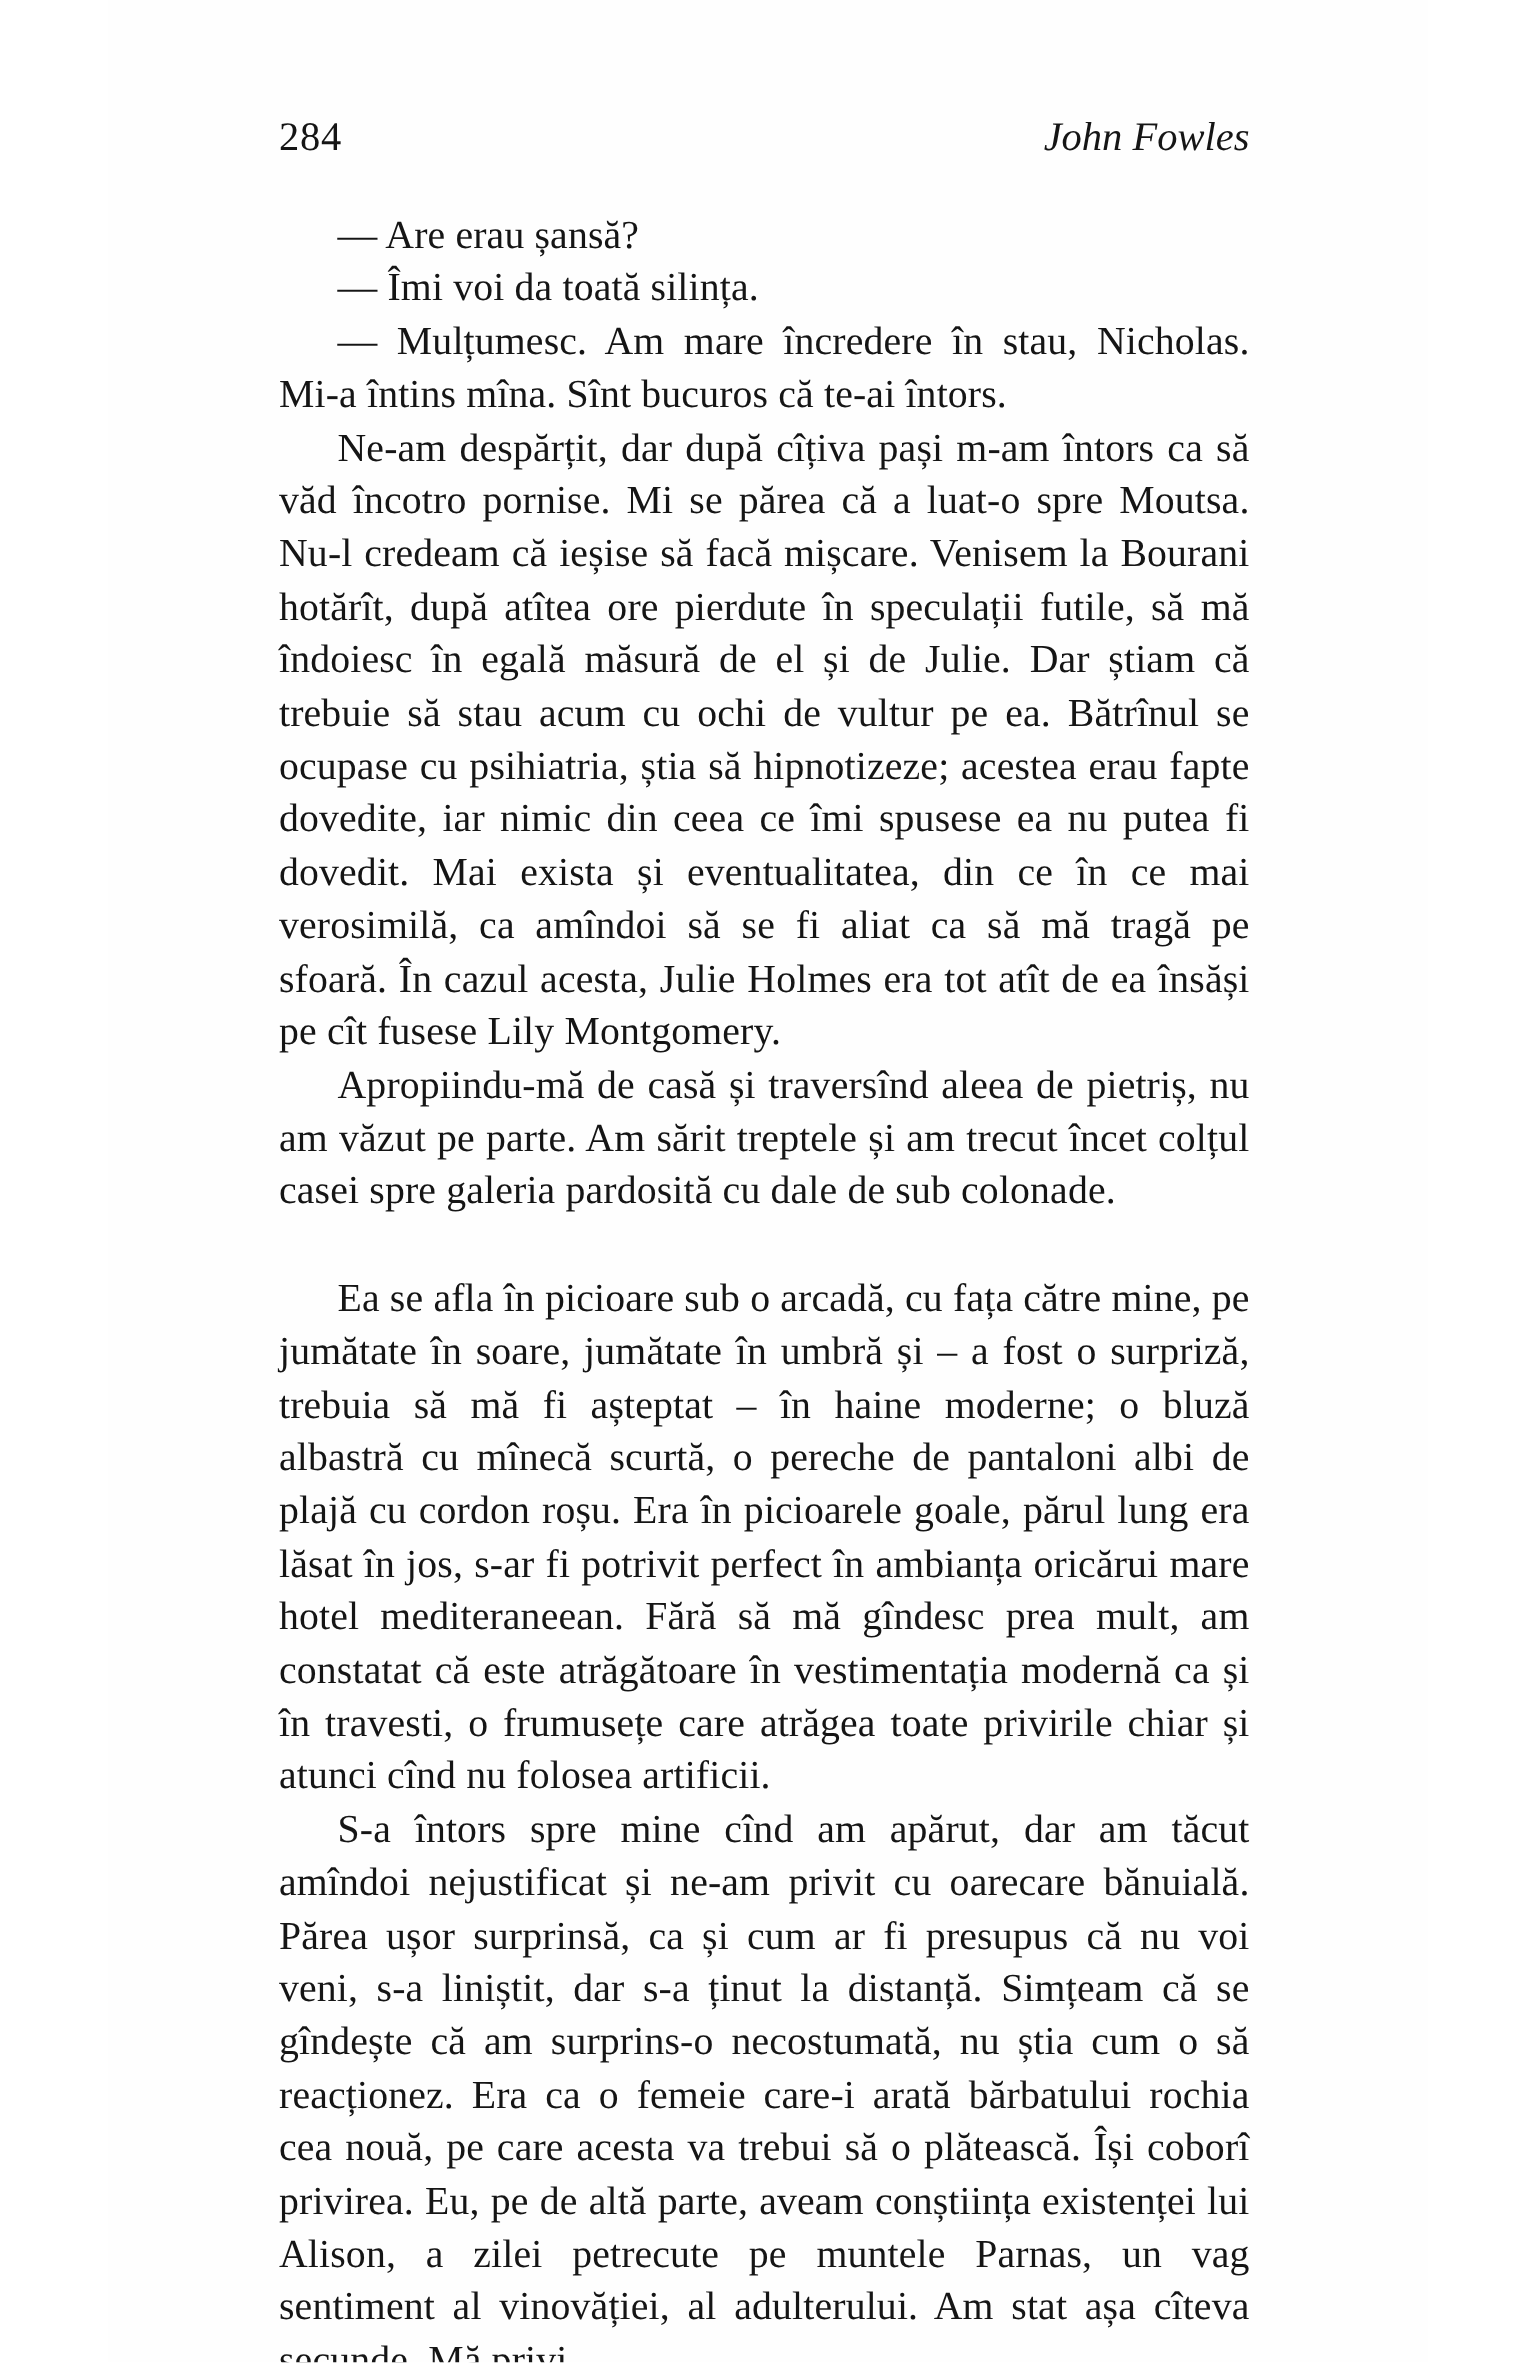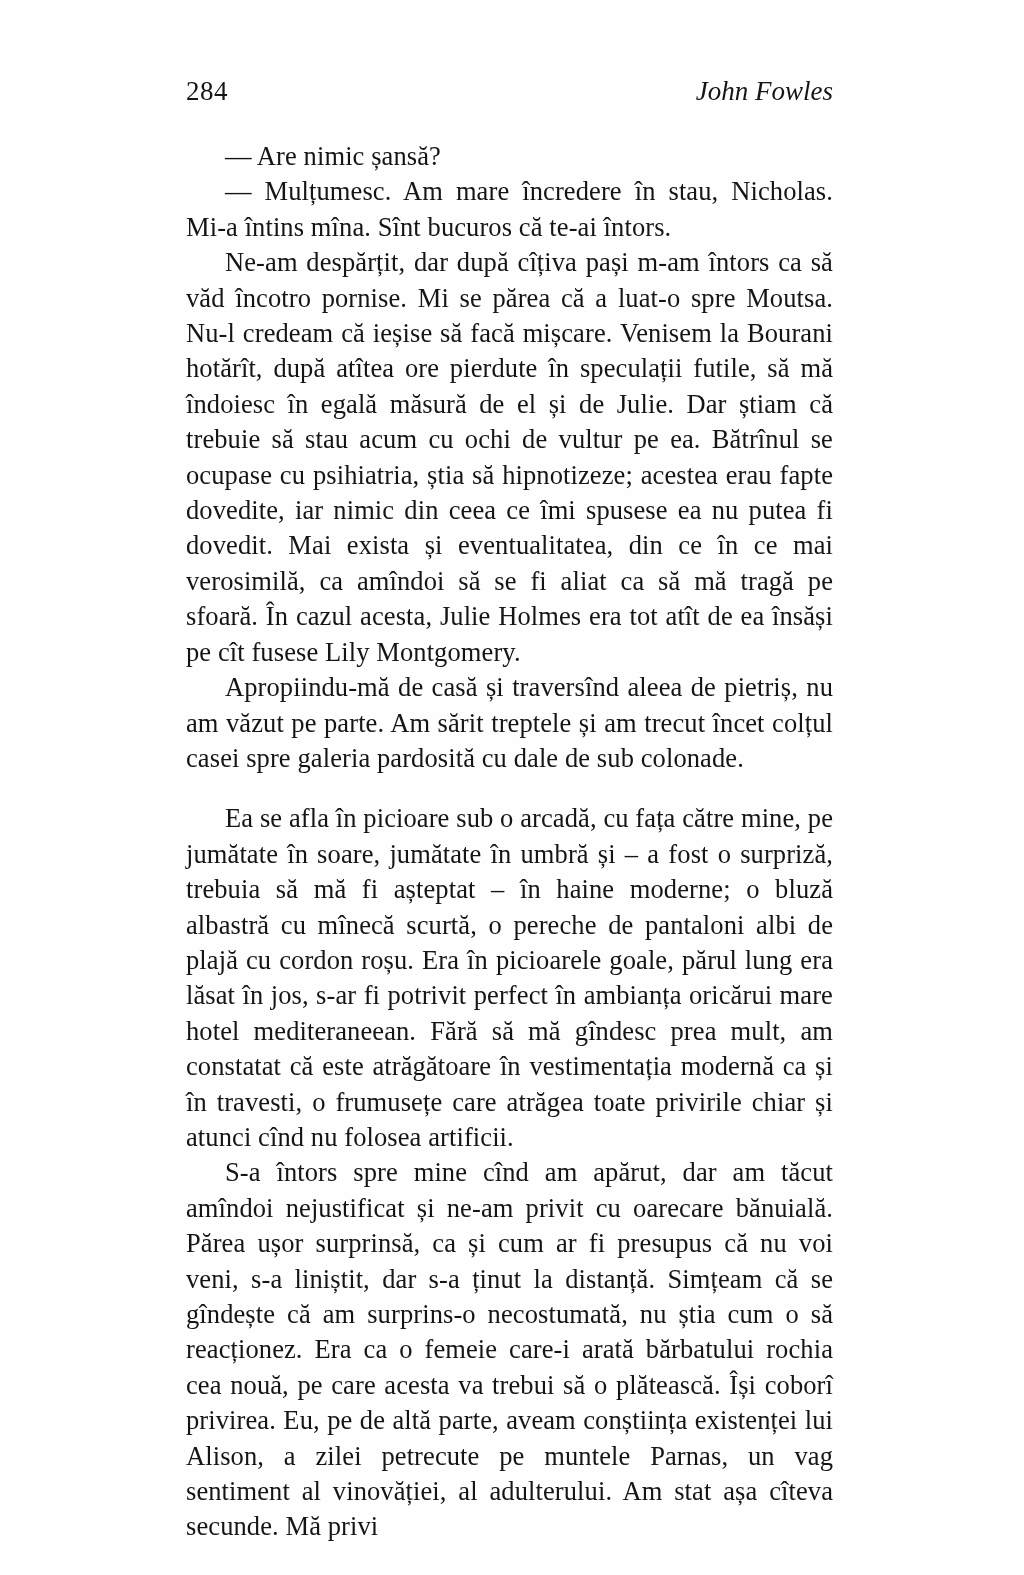--- a/index.html
+++ b/index.html
@@ -41,36 +41,37 @@
     text-justify: inter-word;
     letter-spacing: 0.1px;
   }
   .body-text p {
     margin: 0;
     padding: 0;
     text-indent: 39px;
     hyphens: none;
   }
   .body-text p.section-start {
-    margin-top: 25px;
+    margin-top: 36px;
     font-family: Liberation Serif, serif;
   }
 </style>
 </head>
 <body>
 
 <div class="page">
 
   <div class="running-header">
     <span class="page-number">284</span>
     <span class="author">John Fowles</span>
   </div>
 
   <div class="body-text">
-    <p>— Are nimic șansă?</p>
+    <p>— Are erau șansă?</p>
+    <p>— Îmi voi da toată silința.</p>
     <p>— Mulțumesc. Am mare încredere în stau, Nicholas. Mi-a întins mîna. Sînt bucuros că te-ai întors.</p>
     <p>Ne-am despărțit, dar după cîțiva pași m-am întors ca să văd încotro pornise. Mi se părea că a luat-o spre Moutsa. Nu-l credeam că ieșise să facă mișcare. Venisem la Bourani hotărît, după atîtea ore pierdute în speculații futile, să mă îndoiesc în egală măsură de el și de Julie. Dar știam că trebuie să stau acum cu ochi de vultur pe ea. Bătrînul se ocupase cu psihiatria, știa să hipnotizeze; acestea erau fapte dovedite, iar nimic din ceea ce îmi spusese ea nu putea fi dovedit. Mai exista și eventualitatea, din ce în ce mai verosimilă, ca amîndoi să se fi aliat ca să mă tragă pe sfoară. În cazul acesta, Julie Holmes era tot atît de ea însăși pe cît fusese Lily Montgomery.</p>
     <p>Apropiindu-mă de casă și traversînd aleea de pietriș, nu am văzut pe parte. Am sărit treptele și am trecut încet colțul casei spre galeria pardosită cu dale de sub colonade.</p>
     <p class="section-start">Ea se afla în picioare sub o arcadă, cu fața către mine, pe jumătate în soare, jumătate în umbră și – a fost o surpriză, trebuia să mă fi așteptat – în haine moderne; o bluză albastră cu mînecă scurtă, o pereche de pantaloni albi de plajă cu cordon roșu. Era în picioarele goale, părul lung era lăsat în jos, s-ar fi potrivit perfect în ambianța oricărui mare hotel mediteraneean. Fără să mă gîndesc prea mult, am constatat că este atrăgătoare în vestimentația modernă ca și în travesti, o frumusețe care atrăgea toate privirile chiar și atunci cînd nu folosea artificii.</p>
     <p>S-a întors spre mine cînd am apărut, dar am tăcut amîndoi nejustificat și ne-am privit cu oarecare bănuială. Părea ușor surprinsă, ca și cum ar fi presupus că nu voi veni, s-a liniștit, dar s-a ținut la distanță. Simțeam că se gîndește că am surprins-o necostumată, nu știa cum o să reacționez. Era ca o femeie care-i arată bărbatului rochia cea nouă, pe care acesta va trebui să o plătească. Își coborî privirea. Eu, pe de altă parte, aveam conștiința existenței lui Alison, a zilei petrecute pe muntele Parnas, un vag sentiment al vinovăției, al adulterului. Am stat așa cîteva secunde. Mă privi</p>
   </div>
 
 </div>
 
 </body></html>

